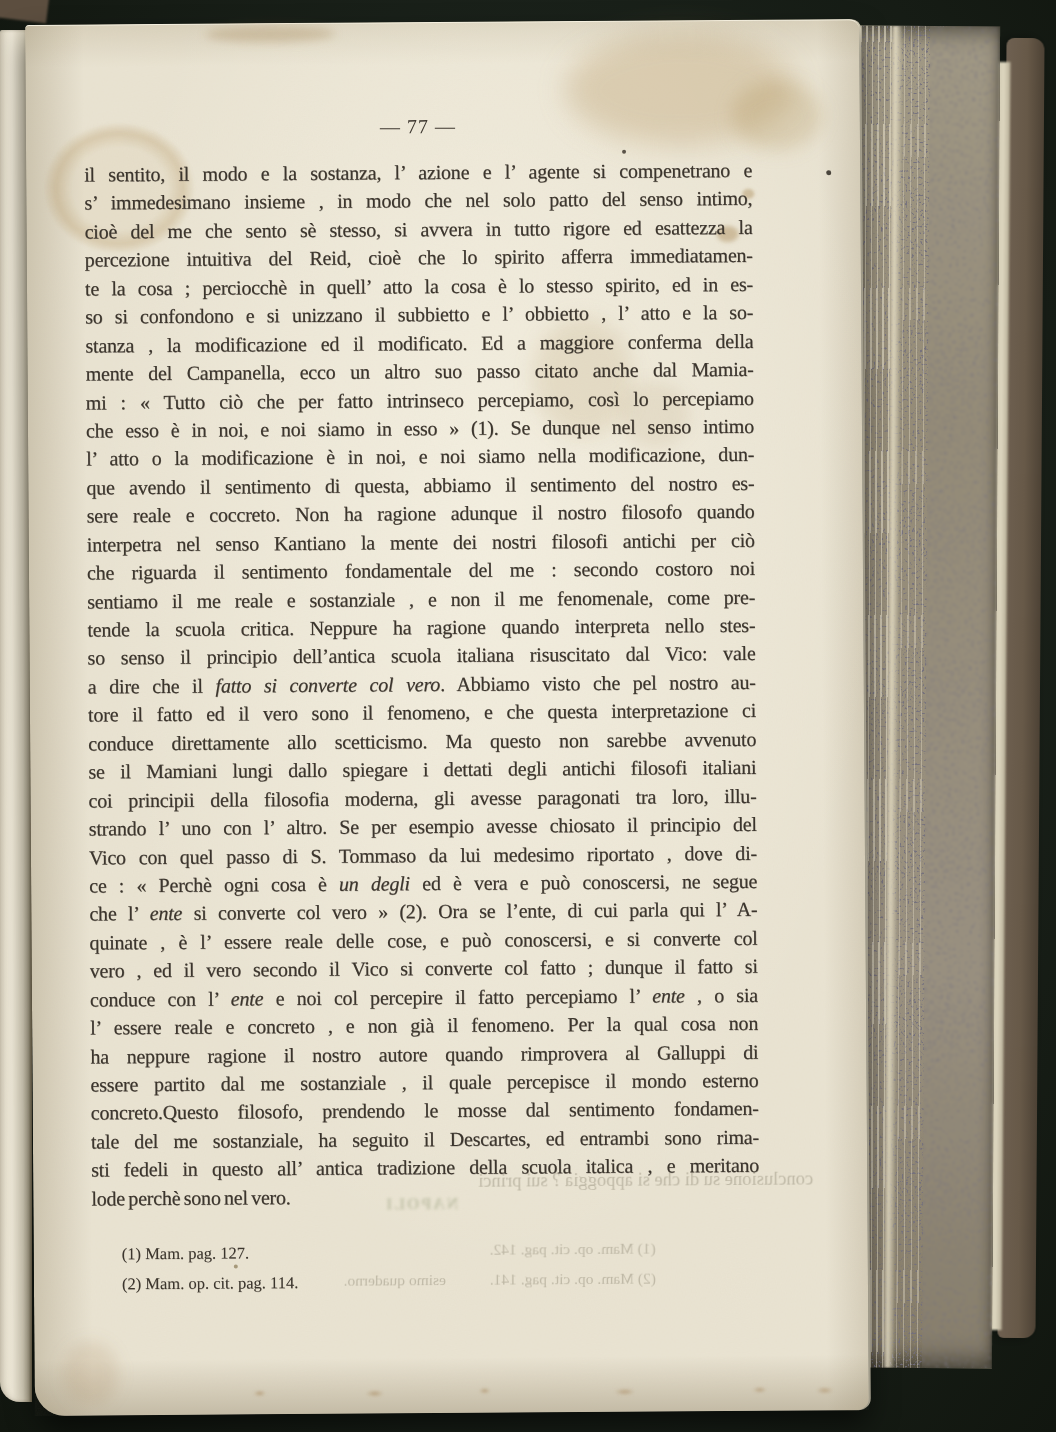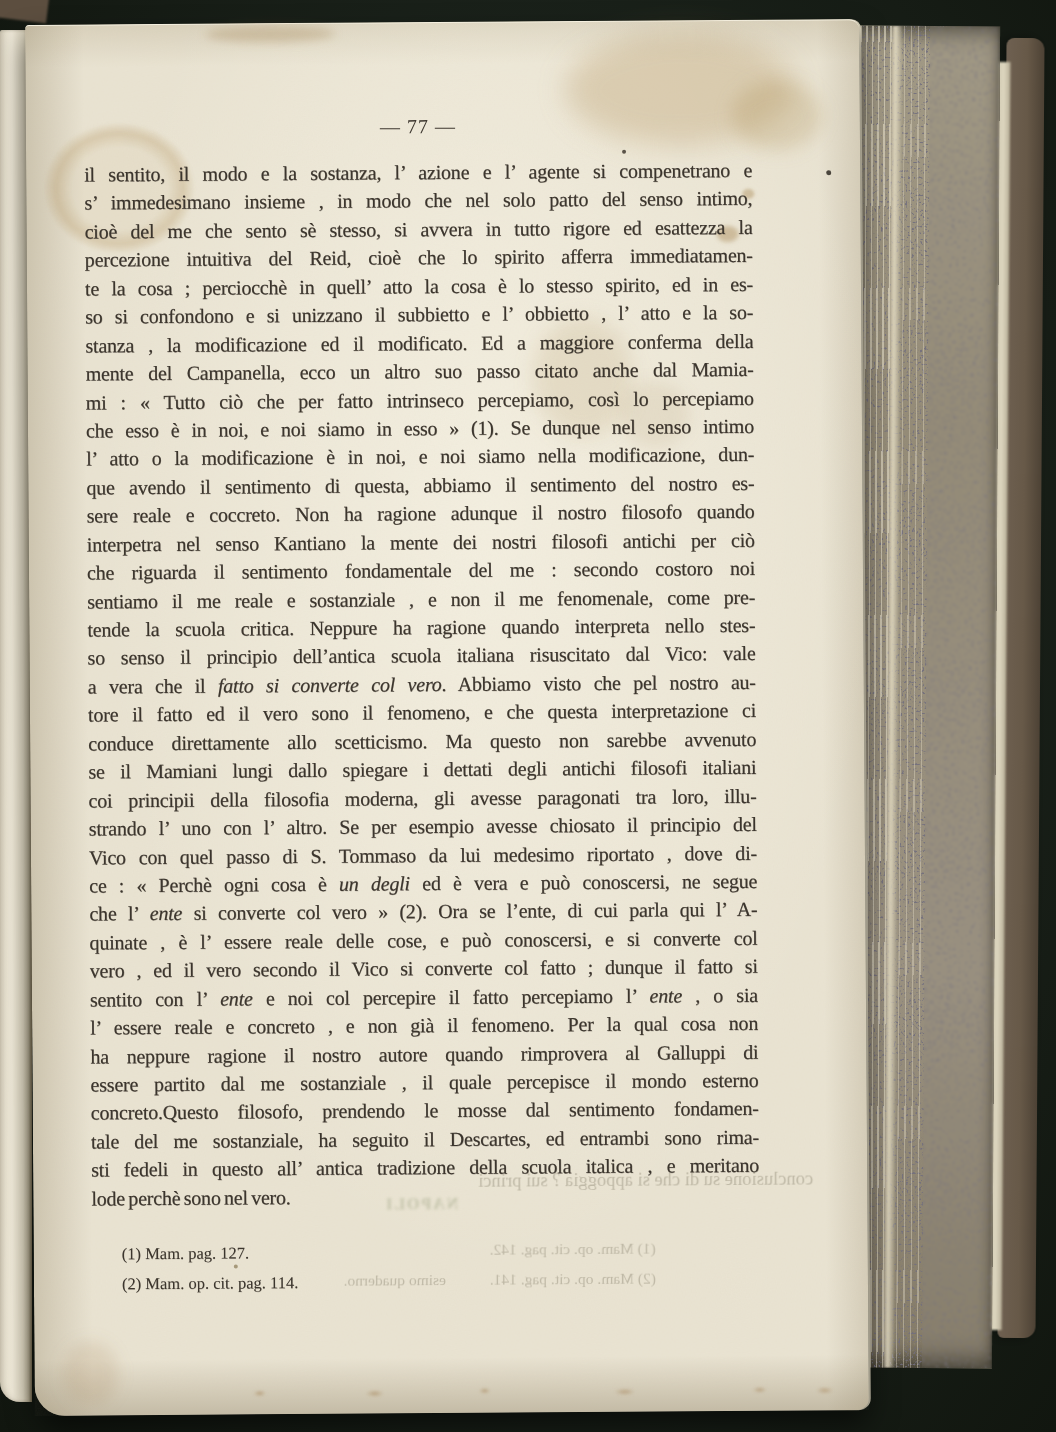--- a/index.html
+++ b/index.html
@@ -190,32 +190,32 @@
         <div class="line"><span>mi : « Tutto ciò che per fatto intrinseco percepiamo, così lo percepiamo</span></div>
         <div class="line"><span>che esso è in noi, e noi siamo in esso » (1). Se dunque nel senso intimo</span></div>
         <div class="line"><span>l’ atto o la modificazione è in noi, e noi siamo nella modificazione, dun-</span></div>
         <div class="line"><span>que avendo il sentimento di questa, abbiamo il sentimento del nostro es-</span></div>
         <div class="line"><span>sere reale e coccreto. Non ha ragione adunque il nostro filosofo quando</span></div>
         <div class="line"><span>interpetra nel senso Kantiano la mente dei nostri filosofi antichi per ciò</span></div>
         <div class="line"><span>che riguarda il sentimento fondamentale del me : secondo costoro noi</span></div>
         <div class="line"><span>sentiamo il me reale e sostanziale , e non il me fenomenale, come pre-</span></div>
         <div class="line"><span>tende la scuola critica. Neppure ha ragione quando interpreta nello stes-</span></div>
         <div class="line"><span>so senso il principio dell’antica scuola italiana risuscitato dal Vico: vale</span></div>
-        <div class="line"><span>a vera che il </span><span class="it">fatto si converte col vero</span><span>. Abbiamo visto che pel nostro au-</span></div>
+        <div class="line"><span>a dire che il </span><span class="it">fatto si converte col vero</span><span>. Abbiamo visto che pel nostro au-</span></div>
         <div class="line"><span>tore il fatto ed il vero sono il fenomeno, e che questa interpretazione ci</span></div>
         <div class="line"><span>conduce direttamente allo scetticismo. Ma questo non sarebbe avvenuto</span></div>
         <div class="line"><span>se il Mamiani lungi dallo spiegare i dettati degli antichi filosofi italiani</span></div>
         <div class="line"><span>coi principii della filosofia moderna, gli avesse paragonati tra loro, illu-</span></div>
         <div class="line"><span>strando l’ uno con l’ altro. Se per esempio avesse chiosato il principio del</span></div>
         <div class="line"><span>Vico con quel passo di S. Tommaso da lui medesimo riportato , dove di-</span></div>
         <div class="line"><span>ce : « Perchè ogni cosa è </span><span class="it">un degli</span><span> ed è vera e può conoscersi, ne segue</span></div>
         <div class="line"><span>che l’ </span><span class="it">ente</span><span> si converte col vero » (2). Ora se l’ente, di cui parla qui l’ A-</span></div>
         <div class="line"><span>quinate , è l’ essere reale delle cose, e può conoscersi, e si converte col</span></div>
         <div class="line"><span>vero , ed il vero secondo il Vico si converte col fatto ; dunque il fatto si</span></div>
-        <div class="line"><span>sentito con l’ </span><span class="it">ente</span><span> e noi col percepire il fatto percepiamo l’ </span><span class="it">ente</span><span> , o sia</span></div>
+        <div class="line"><span>conduce con l’ </span><span class="it">ente</span><span> e noi col percepire il fatto percepiamo l’ </span><span class="it">ente</span><span> , o sia</span></div>
         <div class="line"><span>l’ essere reale e concreto , e non già il fenomeno. Per la qual cosa non</span></div>
         <div class="line"><span>ha neppure ragione il nostro autore quando rimprovera al Galluppi di</span></div>
         <div class="line"><span>essere partito dal me sostanziale , il quale percepisce il mondo esterno</span></div>
         <div class="line"><span>concreto.Questo filosofo, prendendo le mosse dal sentimento fondamen-</span></div>
         <div class="line"><span>tale del me sostanziale, ha seguito il Descartes, ed entrambi sono rima-</span></div>
         <div class="line"><span>sti fedeli in questo all’ antica tradizione della scuola italica , e meritano</span></div>
         <div class="line last"><span>lode perchè sono nel vero.</span></div>
       </div>
 
     <div class="footnotes">

